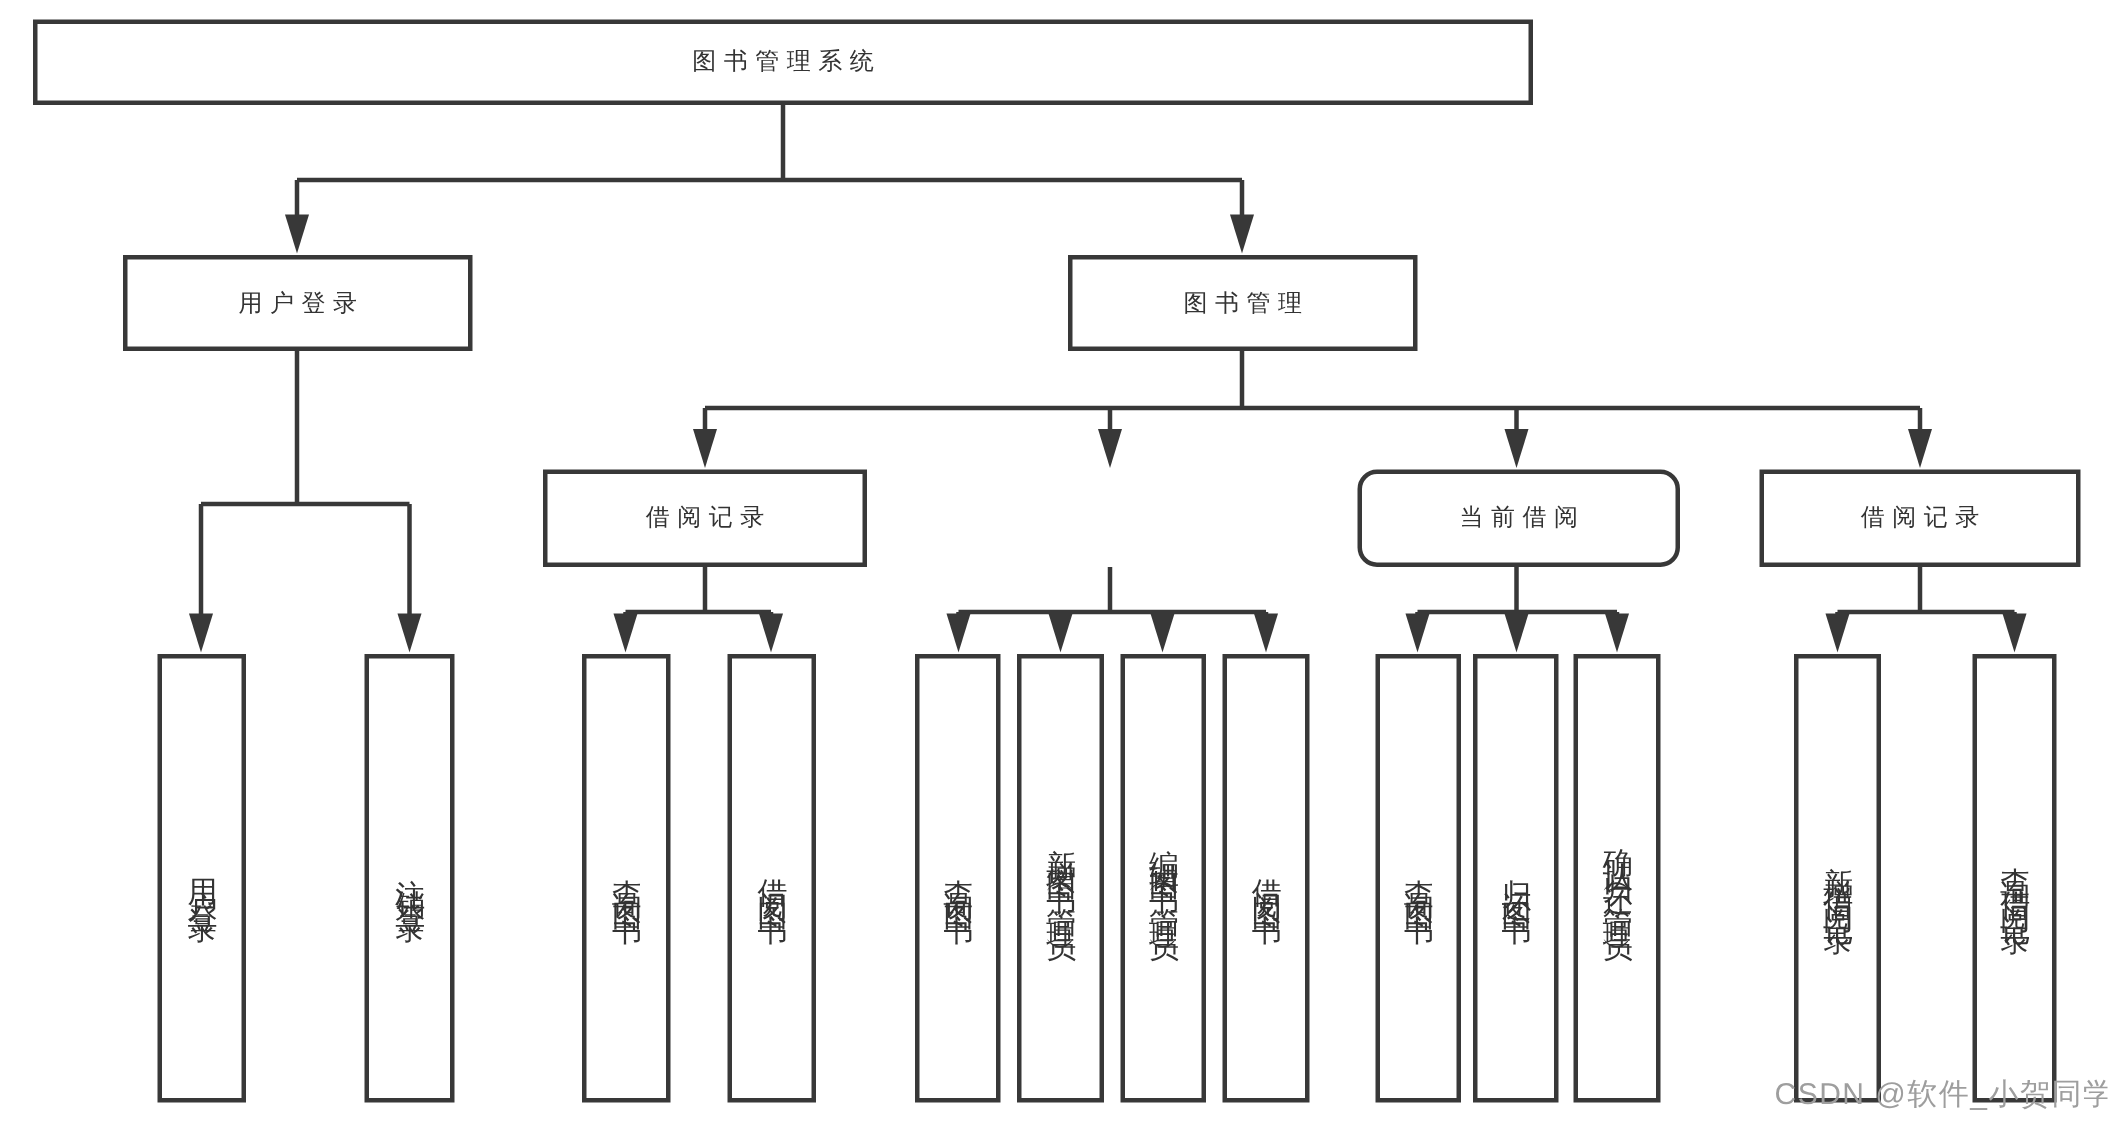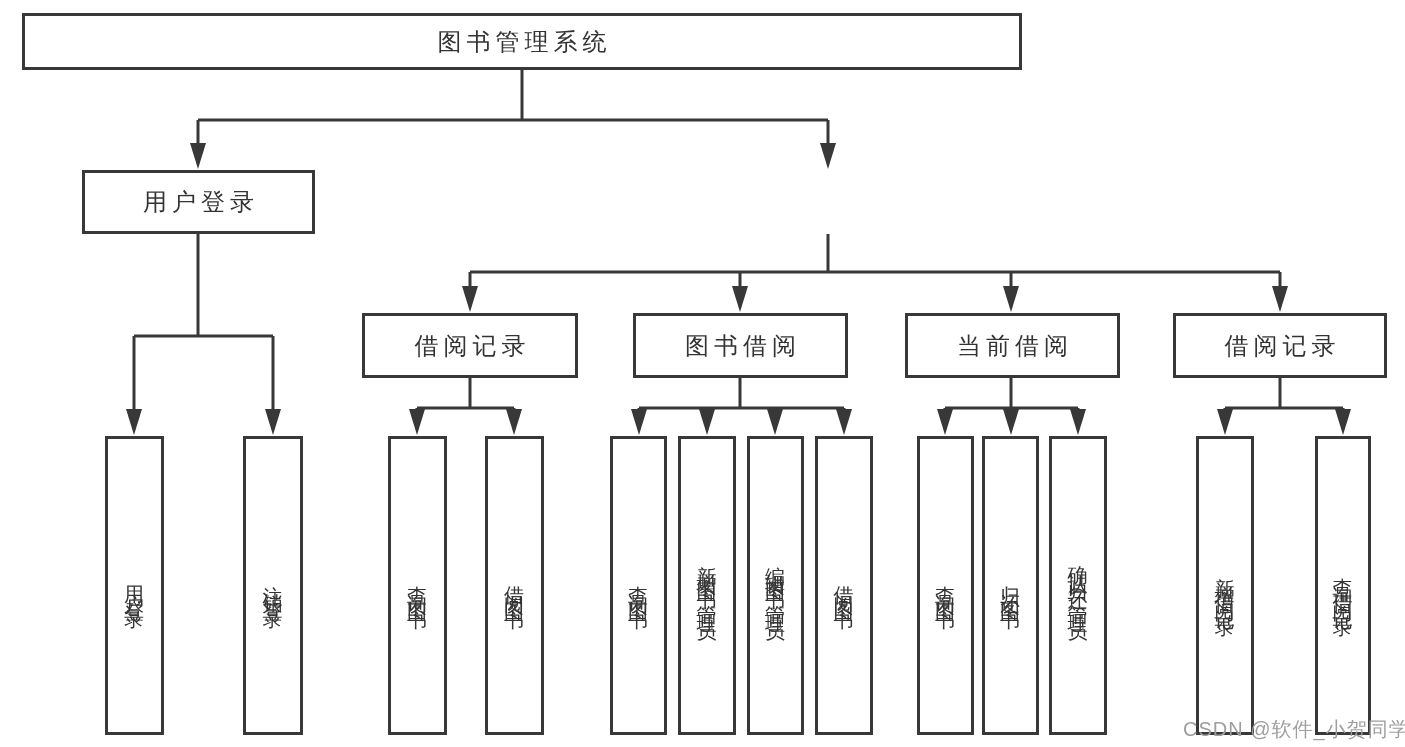--- a/index.html
+++ b/index.html
@@ -25,21 +25,21 @@
   }
   .box {
     position: absolute;
     box-sizing: border-box;
     border: 3px solid #383838;
     background: #ffffff;
     color: #333333;
     display: flex;
     align-items: center;
     justify-content: center;
-    font-size: 24px;
+    font-size: 16px;
     letter-spacing: 5px;
     text-indent: 5px;
     z-index: 2;
     white-space: nowrap;
   }
   .vbox {
     writing-mode: vertical-rl;
     text-orientation: mixed;
     letter-spacing: 8px;
     text-indent: 0;
@@ -100,24 +100,24 @@
       <polygon points="1003,409 1019,409 1011,435"></polygon>
       <polygon points="1070,409 1086,409 1078,435"></polygon>
       <polygon points="1217,409 1233,409 1225,435"></polygon>
       <polygon points="1335,409 1351,409 1343,435"></polygon>
     </g>
   </svg>
 
   <div class="box" style="left:22px; top:13px; width:1000px; height:57px;">图书管理系统</div>
 
   <div class="box" style="left:82px; top:170px; width:233px; height:64px;">用户登录</div>
+  <div class="box" style="left:712px; top:170px; width:233px; height:64px;">图书管理</div>
 
   <div class="box" style="left:362px; top:313px; width:216px; height:65px;">借阅记录</div>
-  <div class="box" style="left:633px; top:313px; width:215px; height:65px;">图书借阅</div>
-  <div class="box" style="left:905px; top:313px; width:215px; height:65px;">当前借阅</div>
+  <div class="box" style="left:905px; top:313px; width:215px; height:65px;border-radius:13px;">当前借阅</div>
   <div class="box" style="left:1173px; top:313px; width:214px; height:65px;">借阅记录</div>
 
   <div class="box vbox" style="left:105px; top:436px; width:59px; height:299px;">用户登录</div>
   <div class="box vbox" style="left:243px; top:436px; width:60px; height:299px;">注销登录</div>
 
   <div class="box vbox" style="left:388px; top:436px; width:59px; height:299px;">查询图书</div>
   <div class="box vbox" style="left:485px; top:436px; width:59px; height:299px;">借阅图书</div>
 
   <div class="box vbox" style="left:610px; top:436px; width:57px; height:299px;">查询图书</div>
   <div class="box vbox" style="left:678px; top:436px; width:58px; height:299px;">新增图书（管理员）</div>

